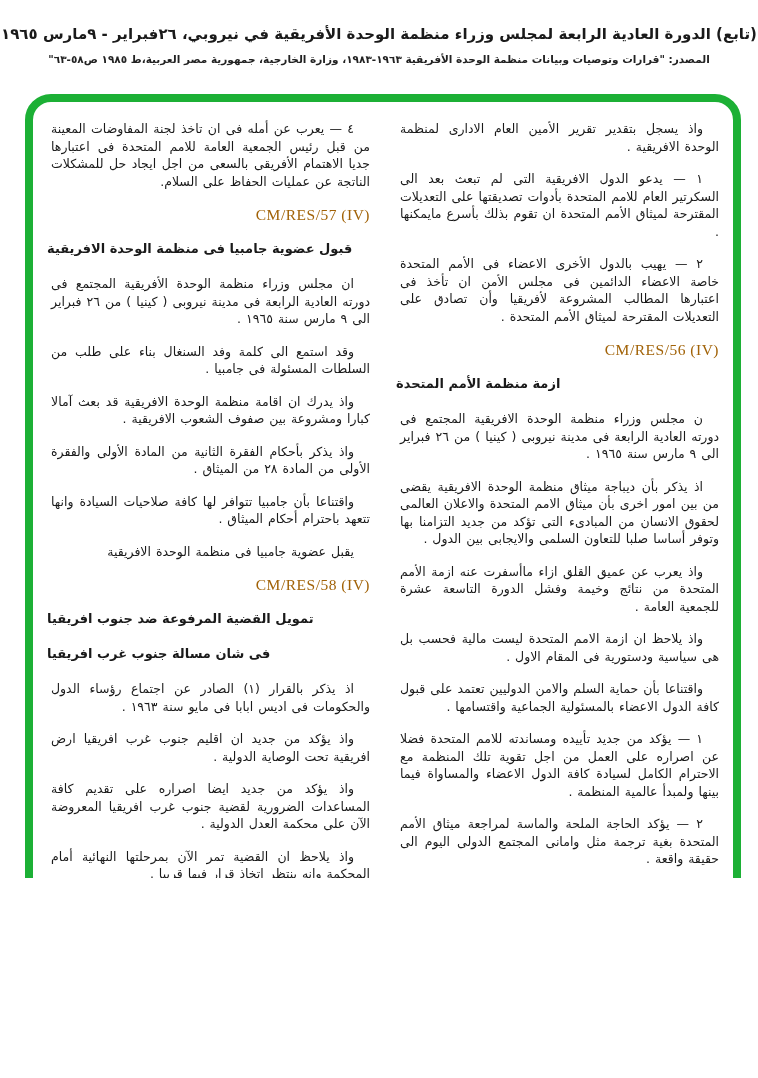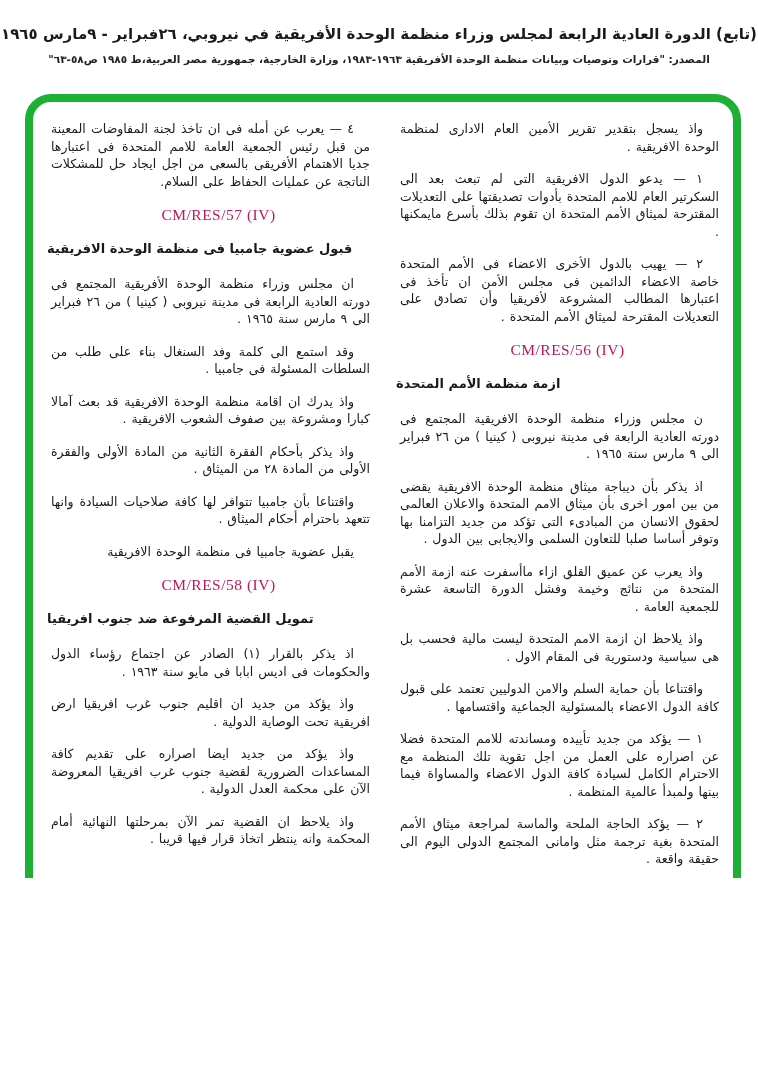--- a/index.html
+++ b/index.html
@@ -32,23 +32,23 @@
   p.paragraph, p.paragraph-bold{
     direction:rtl;text-align:justify;font-size:12.5px;line-height:17.5px;
     text-indent:16px;margin:0 0 15px 4px;word-spacing:1px;
   }
   p.paragraph-bold{font-weight:normal;}
   .heading{
     direction:rtl;text-align:left;font-weight:bold;font-size:13px;
     line-height:17px;margin:6px 0 18px 0;
   }
   .ref{
-    direction:ltr;text-align:center;font-family:"Liberation Serif", serif;
+    direction:ltr;text-align:right;font-family:"Liberation Serif", serif;
     font-size:15.5px;letter-spacing:.5px;margin:16px 0 16px 0;padding-left:20px;
-    color:#be185d;
+    color:#a16207;
   }
 
   
   .page-number{
     position:absolute;top:1046px;left:0;width:758px;text-align:center;
     font-weight:bold;font-size:12px;
   }
 </style>
 </head>
 <body style="background: rgb(255, 255, 255); color: rgb(26, 26, 26);">
@@ -82,20 +82,21 @@
           <div class="block ref">CM/RES/57 (IV)</div>
           <div class="block heading">قبول عضوية جامبيا فى منظمة الوحدة الافريقية</div>
           <p class="block paragraph">ان مجلس وزراء منظمة الوحدة الأفريقية المجتمع فى دورته العادية الرابعة فى مدينة نيروبى ( كينيا ) من ٢٦ فبراير الى ٩ مارس سنة ١٩٦٥ .</p>
           <p class="block paragraph">وقد استمع الى كلمة وفد السنغال بناء على طلب من السلطات المسئولة فى جامبيا .</p>
           <p class="block paragraph">واذ يدرك ان اقامة منظمة الوحدة الافريقية قد بعث آمالا كبارا ومشروعة بين صفوف الشعوب الافريقية .</p>
           <p class="block paragraph">واذ يذكر بأحكام الفقرة الثانية من المادة الأولى والفقرة الأولى من المادة ٢٨ من الميثاق .</p>
           <p class="block paragraph">واقتناعا بأن جامبيا تتوافر لها كافة صلاحيات السيادة وانها تتعهد باحترام أحكام الميثاق .</p>
           <p class="block paragraph">يقبل عضوية جامبيا فى منظمة الوحدة الافريقية</p>
           <div class="block ref">CM/RES/58 (IV)</div>
           <div class="block heading">تمويل القضية المرفوعة ضد جنوب افريقيا</div>
+          <div class="block heading">فى شان مسالة جنوب غرب افريقيا</div>
           <p class="block paragraph">اذ يذكر بالقرار (١) الصادر عن اجتماع رؤساء الدول والحكومات فى اديس ابابا فى مايو سنة ١٩٦٣ .</p>
           <p class="block paragraph">واذ يؤكد من جديد ان اقليم جنوب غرب افريقيا ارض افريقية تحت الوصاية الدولية .</p>
           <p class="block paragraph">واذ يؤكد من جديد ايضا اصراره على تقديم كافة المساعدات الضرورية لقضية جنوب غرب افريقيا المعروضة الآن على محكمة العدل الدولية .</p>
           <p class="block paragraph-bold">واذ يلاحظ ان القضية تمر الآن بمرحلتها النهائية أمام المحكمة وانه ينتظر اتخاذ قرار فيها قريبا .</p>
         </section>
     </div>
   </div>
 
   <div class="page-number">٥</div>
 

